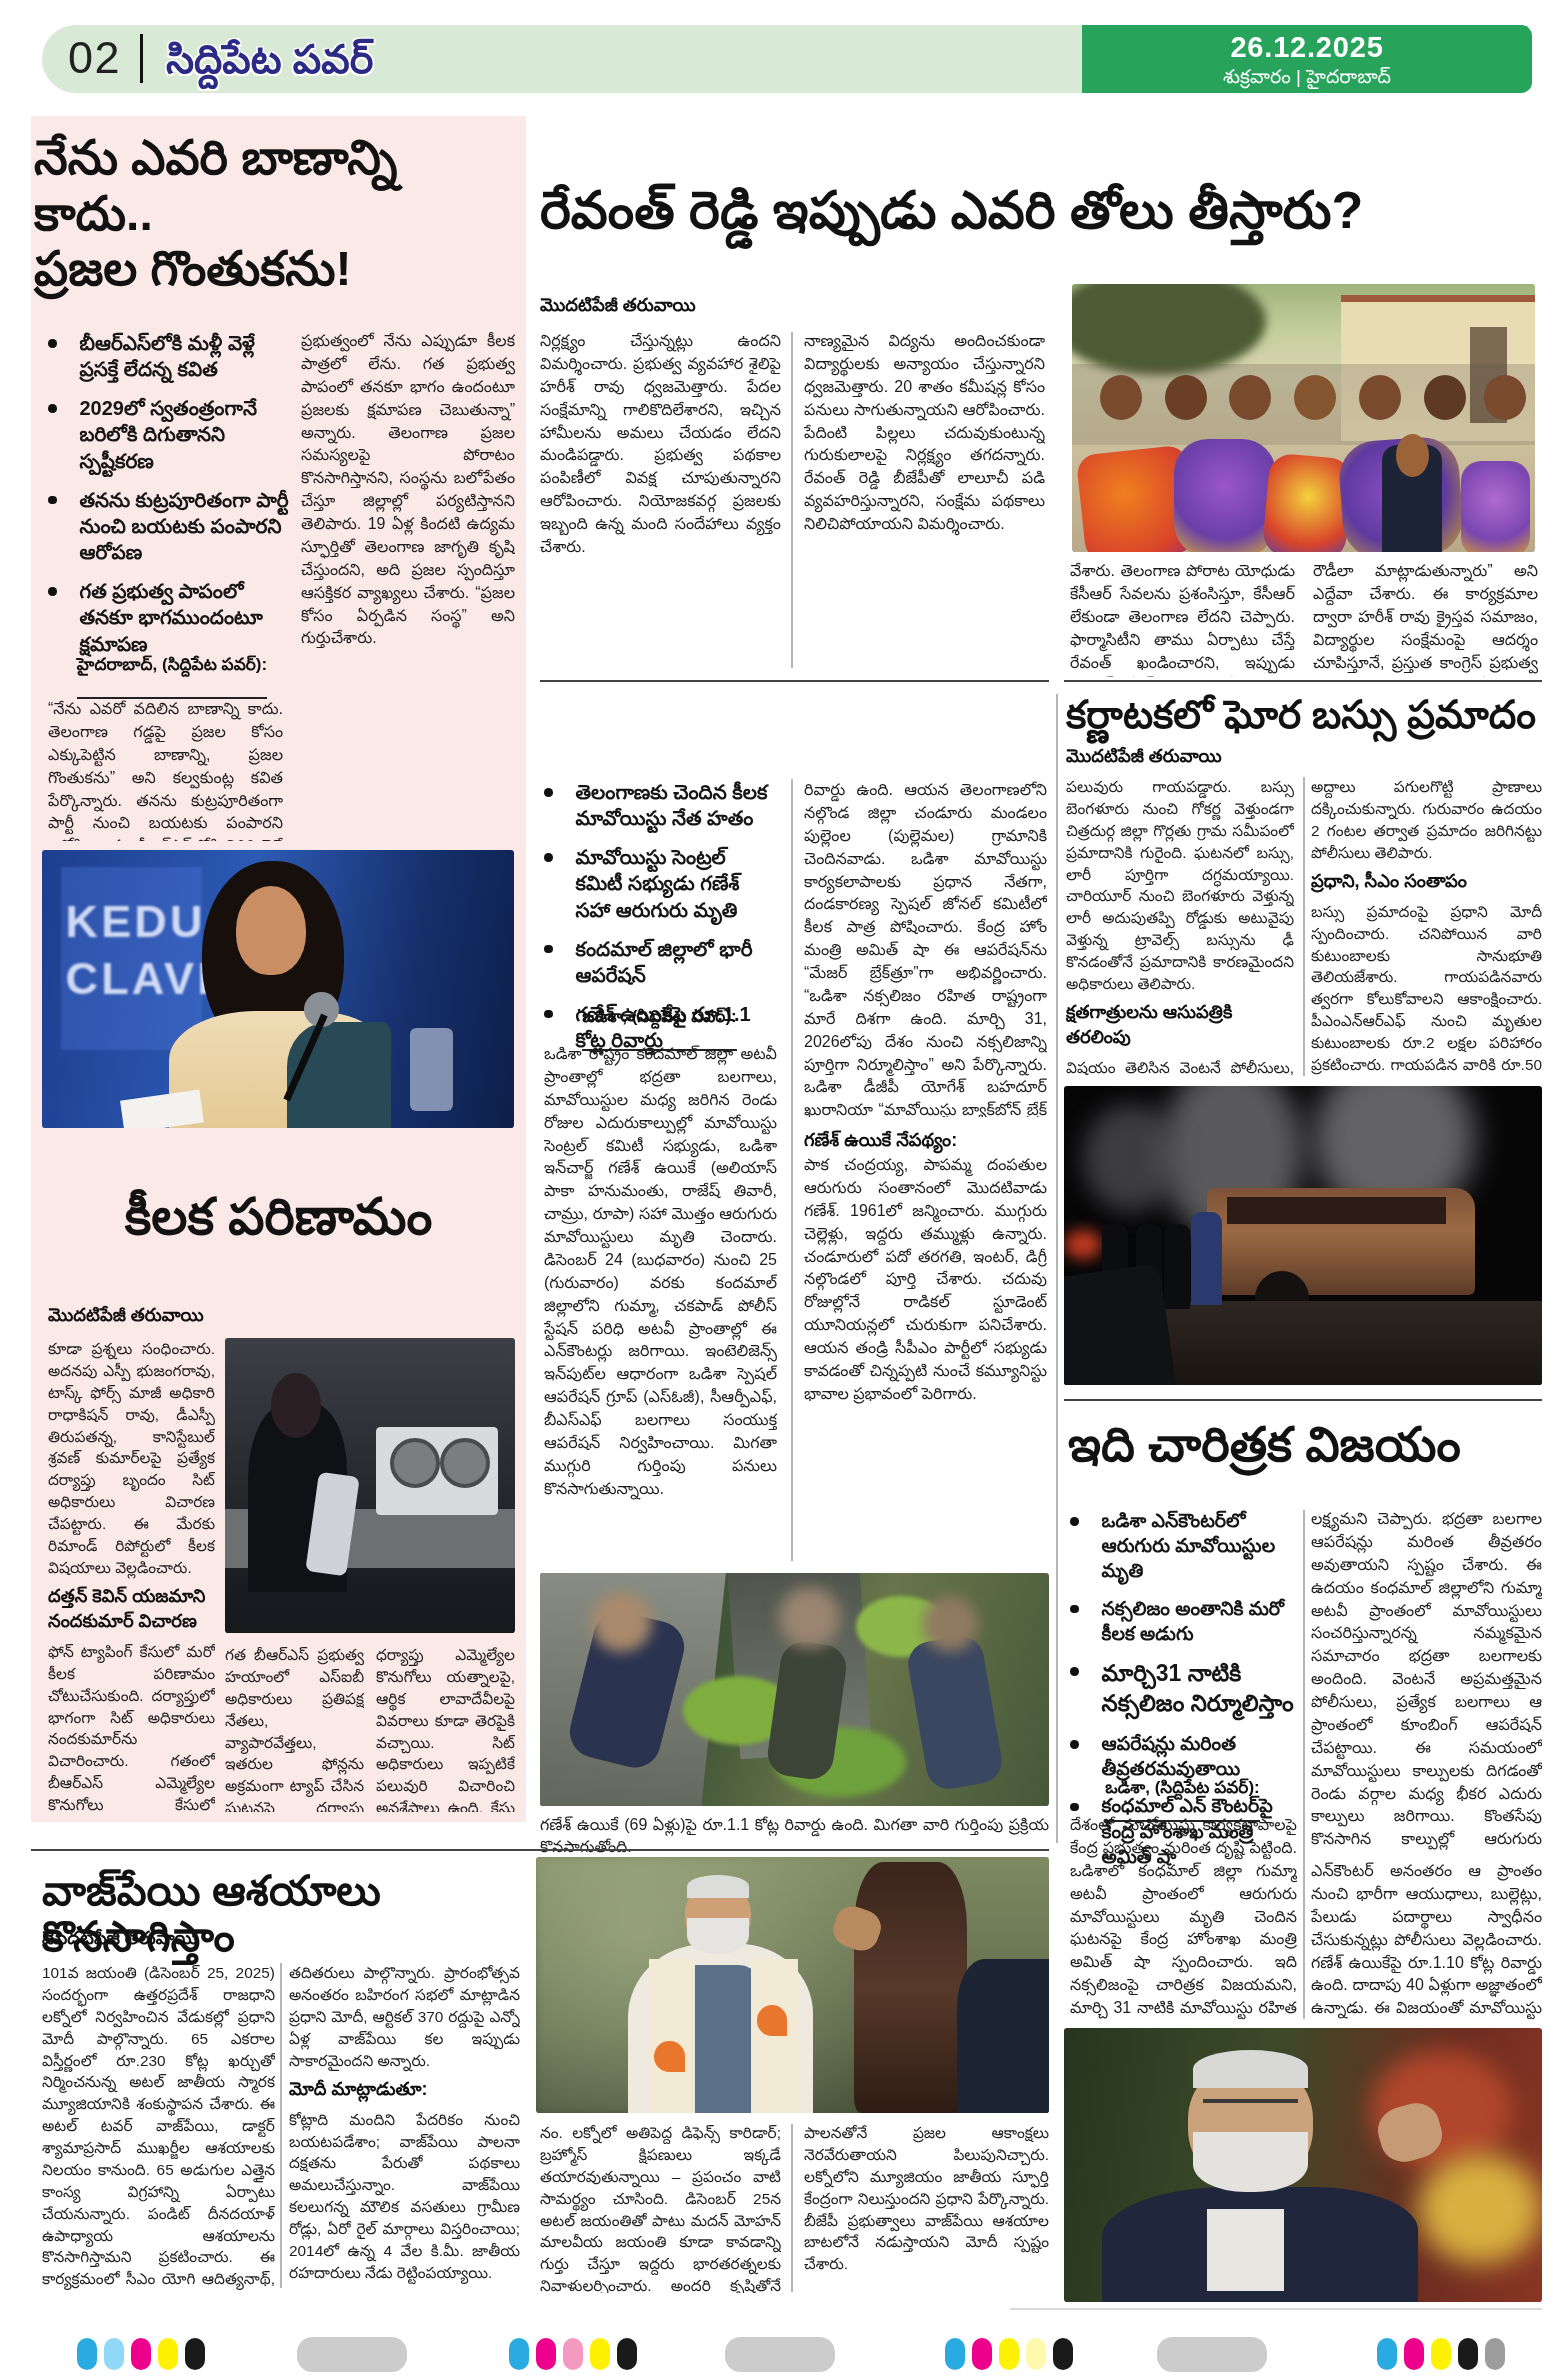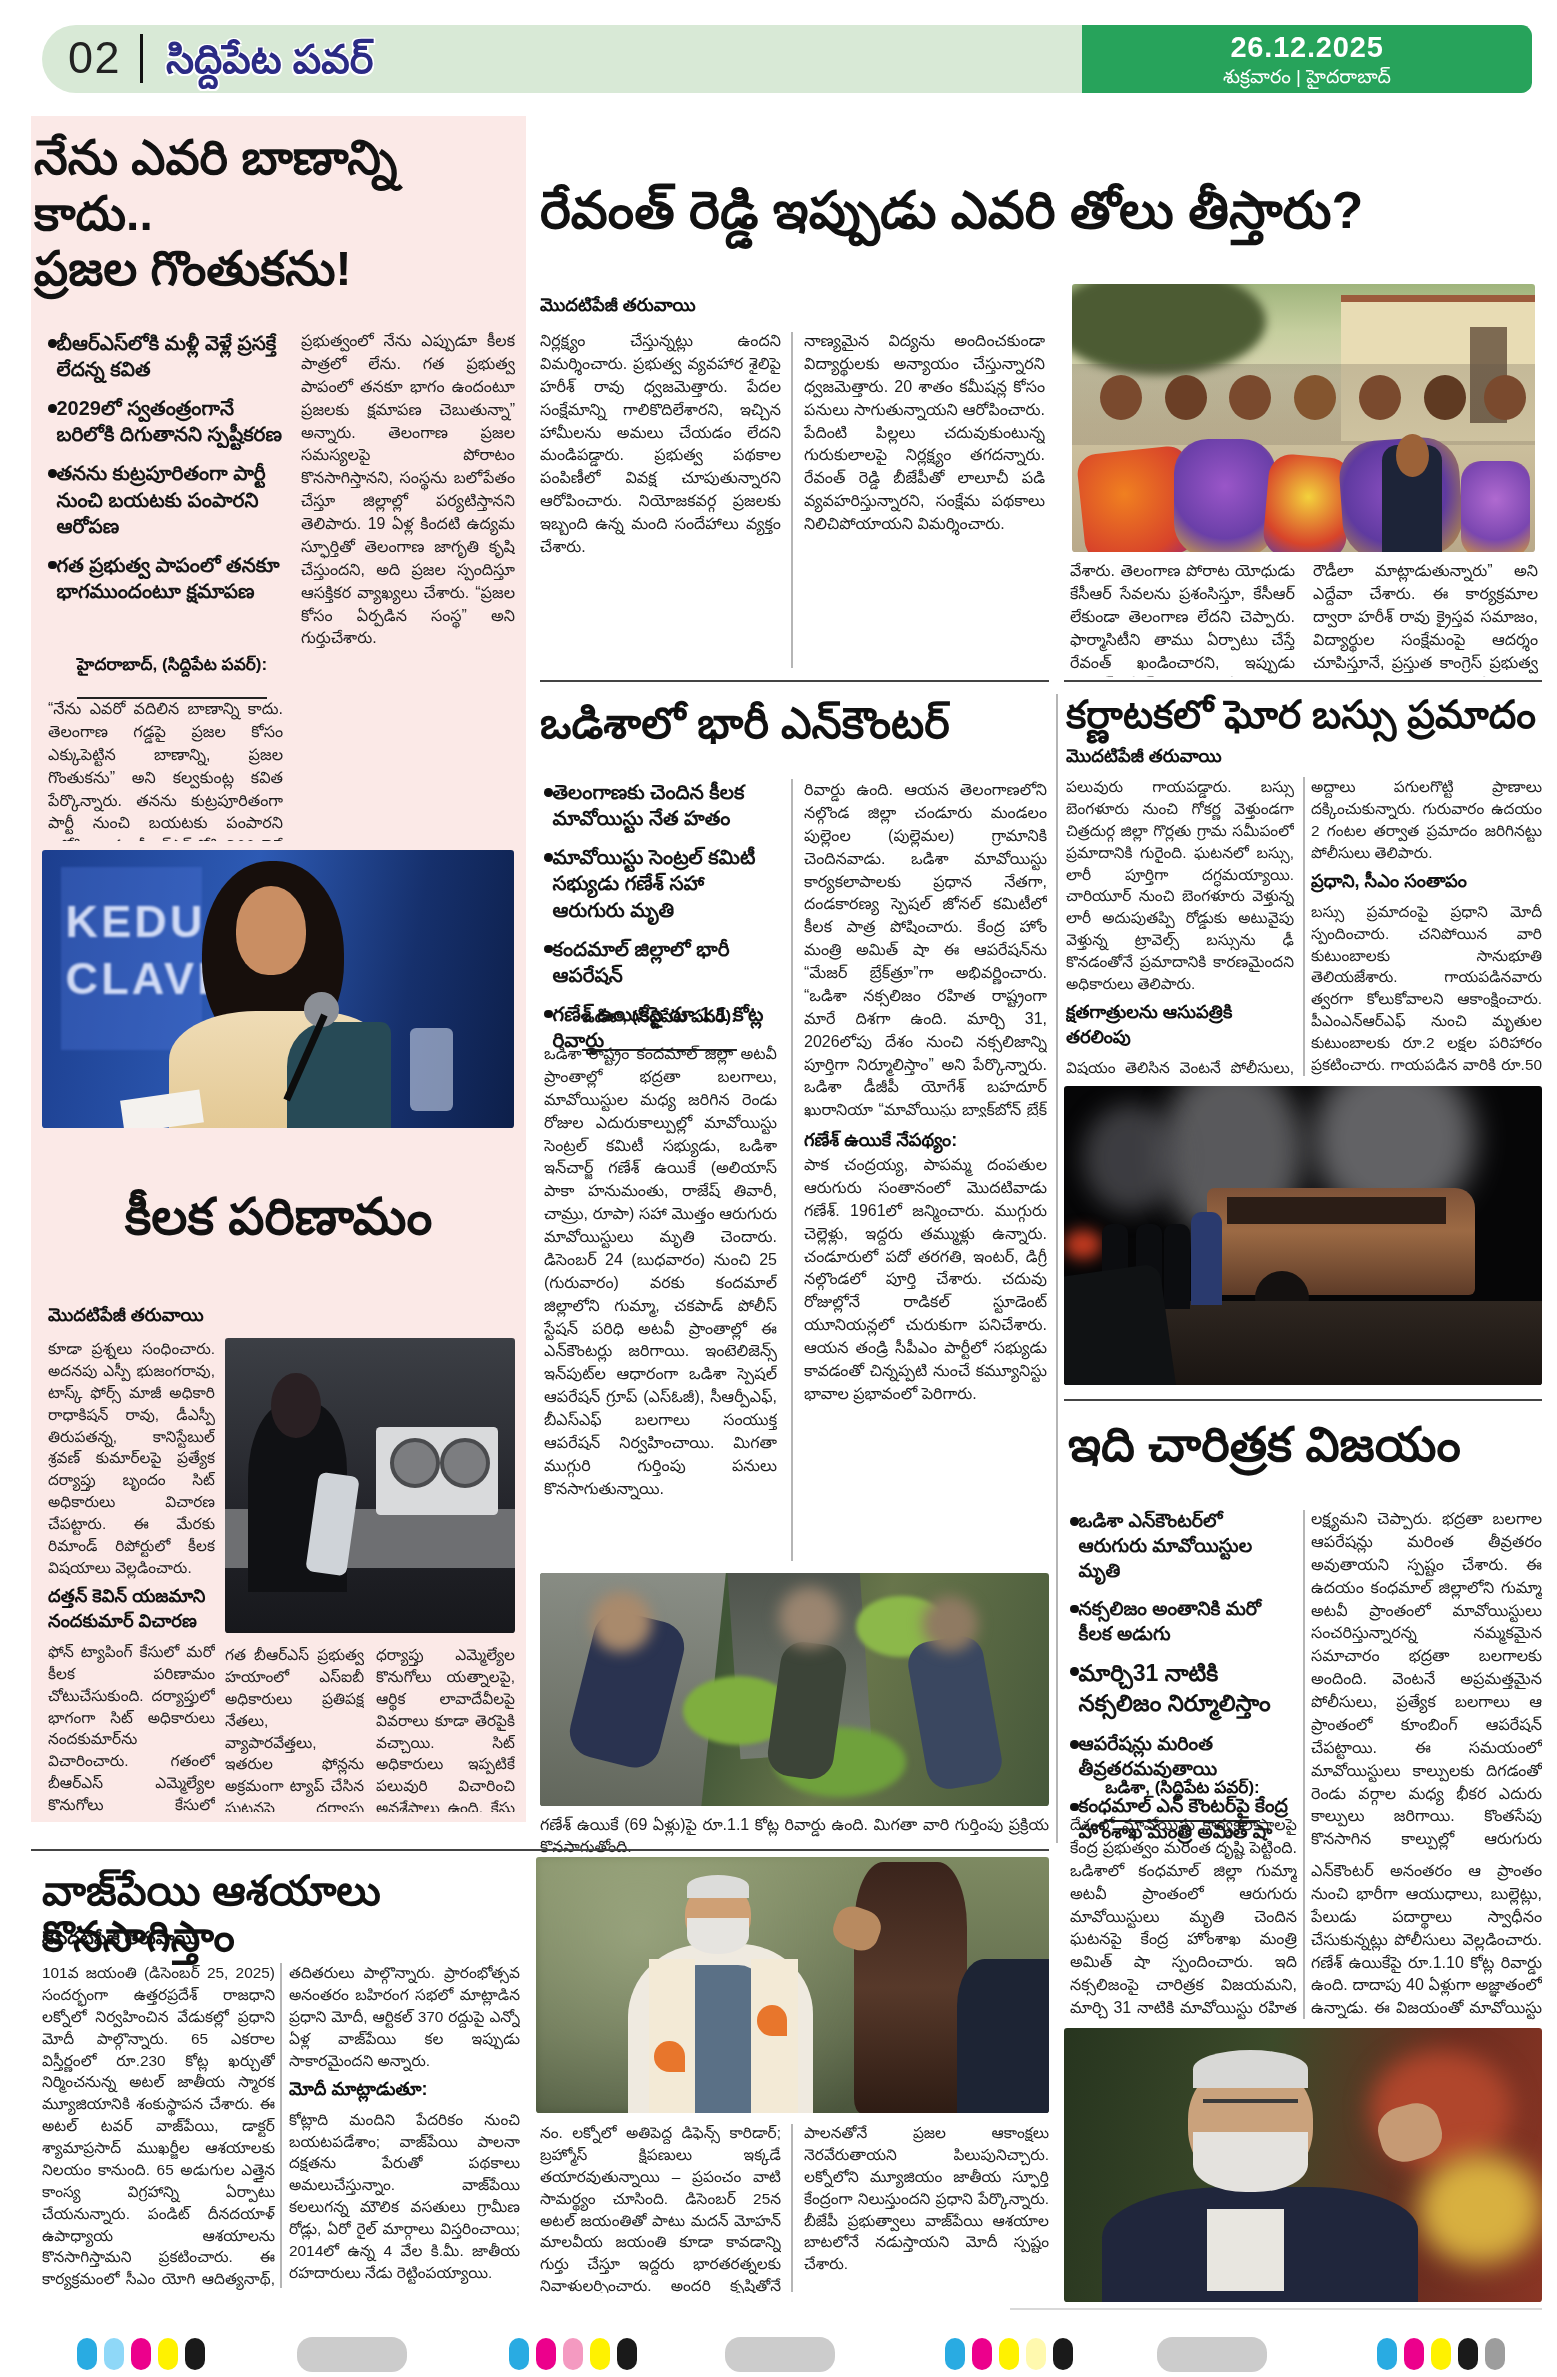--- a/index.html
+++ b/index.html
@@ -12,21 +12,21 @@
   .pagenum{font-size:45px;font-weight:400;color:#222;letter-spacing:1.5px;}
   .hdr-div{width:3.1px;background:#111;}
   .masthead{font-size:40px;font-weight:800;color:#2b2b85;
     text-shadow:-1.5px -1.5px 0 #fff,1.5px -1.5px 0 #fff,-1.5px 1.5px 0 #fff,1.5px 1.5px 0 #fff;}
   .hdr-date{font-size:29px;font-weight:600;letter-spacing:0.8px;}
   .hdr-day{font-size:19px;font-weight:500;margin-top:1.5px;}
   
   .pinkbox{background:#fbe9e7;}
   .hl-xl{font-weight:800;color:#121212;line-height:1.16;}
   .hl{font-weight:800;color:#121212;line-height:1.1;}
-  .bullets .b-row{display:flex;gap:0;margin-bottom:12.3px;justify-content:center;}
+  .bullets .b-row{display:flex;gap:23px;margin-bottom:12.3px;justify-content:center;}
   .bullets .dot{width:8.5px;height:8.5px;border-radius:50%;background:#111;flex:none;margin-top:9.3px;}
   .bullets .b-txt{font-size:20px;font-weight:700;line-height:1.32;color:#161616;}
   .byline{font-size:17px;font-weight:700;color:#111;text-align:center;}
   .byline span{display:inline-block;border-bottom:2.3px solid #222;padding-bottom:19px;}
   .cont{font-size:18px;font-weight:800;color:#111;}
   .body-t{font-size:16px;line-height:1.43;text-align:justify;color:#1d1d1d;}
   .body-s{font-size:15.4px;line-height:1.42;text-align:justify;color:#1d1d1d;}
   .subhead{font-size:18px;font-weight:800;color:#101010;margin:7.7px 0 4.6px 0;}
   .caption{font-size:16px;line-height:1.4;text-align:justify;color:#1d1d1d;}
   .vrule{width:1.5px;background:#b5b5b5;}
@@ -237,21 +237,20 @@
   <div class="abs body-t" style="left:540px;top:330px;width:241px;height:339px;overflow:hidden;">నిర్లక్ష్యం చేస్తున్నట్లు ఉందని విమర్శించారు. ప్రభుత్వ వ్యవహార శైలిపై హరీశ్ రావు ధ్వజమెత్తారు. పేదల సంక్షేమాన్ని గాలికొదిలేశారని, ఇచ్చిన హామీలను అమలు చేయడం లేదని మండిపడ్డారు. ప్రభుత్వ పథకాల పంపిణీలో వివక్ష చూపుతున్నారని ఆరోపించారు. నియోజకవర్గ ప్రజలకు ఇబ్బంది ఉన్న మంది సందేహాలు వ్యక్తం చేశారు.</div>
   <div class="abs body-t" style="left:804px;top:330px;width:241px;height:339px;overflow:hidden;">నాణ్యమైన విద్యను అందించకుండా విద్యార్థులకు అన్యాయం చేస్తున్నారని ధ్వజమెత్తారు. 20 శాతం కమీషన్ల కోసం పనులు సాగుతున్నాయని ఆరోపించారు. పేదింటి పిల్లలు చదువుకుంటున్న గురుకులాలపై నిర్లక్ష్యం తగదన్నారు. రేవంత్ రెడ్డి బీజేపీతో లాలూచీ పడి వ్యవహరిస్తున్నారని, సంక్షేమ పథకాలు నిలిచిపోయాయని విమర్శించారు.</div>
   <div class="abs body-t" style="left:1070px;top:560px;width:225px;height:117px;overflow:hidden;">వేశారు. తెలంగాణ పోరాట యోధుడు కేసీఆర్ సేవలను ప్రశంసిస్తూ, కేసీఆర్ లేకుండా తెలంగాణ లేదని చెప్పారు. ఫార్మాసిటీని తాము ఏర్పాటు చేస్తే రేవంత్ ఖండించారని, ఇప్పుడు రియల్ ఎస్టేట్ వ్యాపారం చేస్తున్నారని ఆక్షేపించారు. “వీరి మాటలు వింటే</div>
   <div class="abs body-t" style="left:1313px;top:560px;width:225px;height:117px;overflow:hidden;">రౌడీలా మాట్లాడుతున్నారు” అని ఎద్దేవా చేశారు. ఈ కార్యక్రమాల ద్వారా హరీశ్ రావు క్రైస్తవ సమాజం, విద్యార్థుల సంక్షేమంపై ఆదర్శం చూపిస్తూనే, ప్రస్తుత కాంగ్రెస్ ప్రభుత్వ వైఫల్యాలను ఎత్తిచూపటం చేశారు.</div>
 
   <div class="abs vrule" style="left:791px;top:332px;height:336px;"></div>
   <div class="abs hrule" style="left:540px;top:680px;width:509px;"></div>
   <div class="abs hrule" style="left:1064px;top:680px;width:478px;"></div>
   <div class="abs vrule" style="left:1056px;top:694px;height:1149px;"></div>
 
-  <div class="abs hl" style="left:540px;top:700px;width:509px;font-size:43px;">ఒడిశాలో భారీ ఎన్‌కౌంటర్</div>
   <div class="abs bullets" style="left:544px;top:779px;width:231px;">
     <div class="b-row">
         <span class="dot"></span>
         <span class="b-txt">తెలంగాణకు చెందిన కీలక మావోయిస్టు నేత హతం</span>
       </div>
     <div class="b-row">
         <span class="dot"></span>
         <span class="b-txt">మావోయిస్టు సెంట్రల్ కమిటీ సభ్యుడు గణేశ్ సహా ఆరుగురు మృతి</span>
       </div>
     <div class="b-row">

